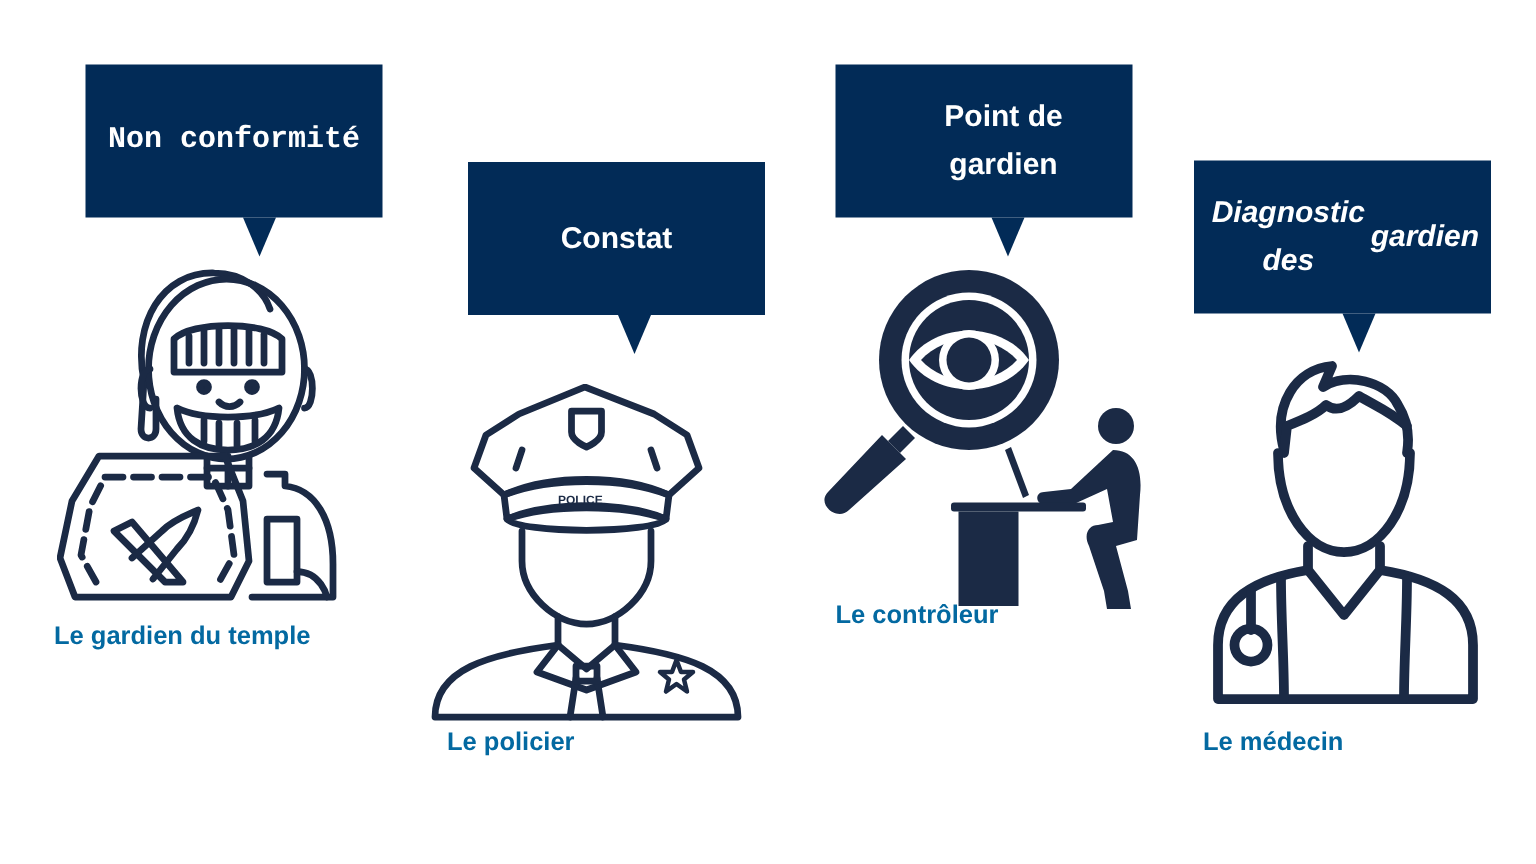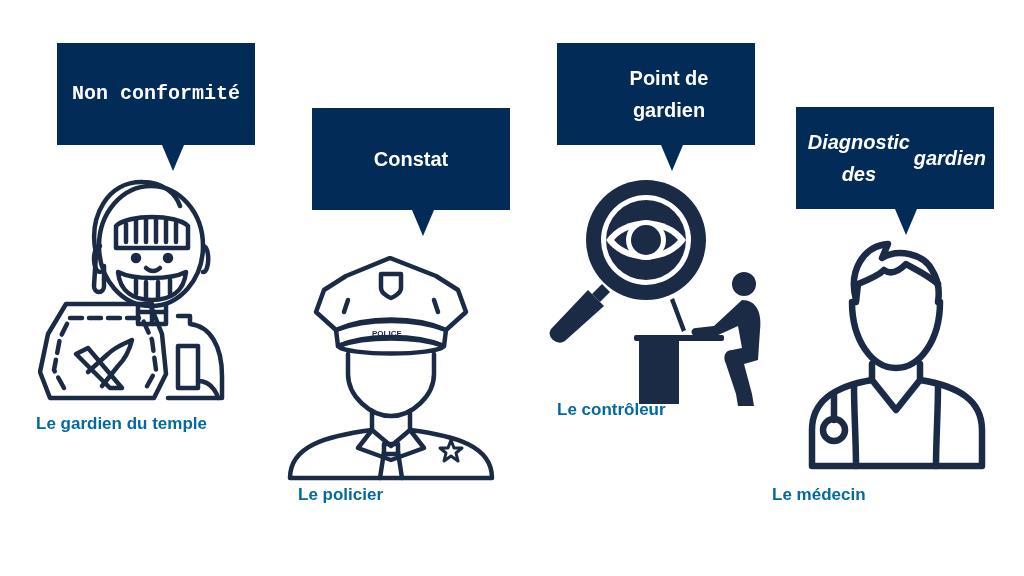--- a/index.html
+++ b/index.html
@@ -156,13 +156,13 @@
 
     <path d="M66 140 C30 146 6 160 6 190 L6 226 L176 226 L176 190 C176 160 152 146 114 140"></path>
 
     <path d="M48 146 C48 172 50 200 50 226"></path>
     <path d="M132 146 C132 172 130 200 130 226"></path>
 
     <path d="M28 154 L28 180"></path>
     <circle cx="28" cy="190" r="11"></circle>
   </svg>
 </div>
-<div class="caption" style="left:772px; top:485px; width:198px;">Le médecin</div>
+<div class="caption" style="left:802px; top:485px; width:198px;">Le médecin</div>
 
 </body></html>

